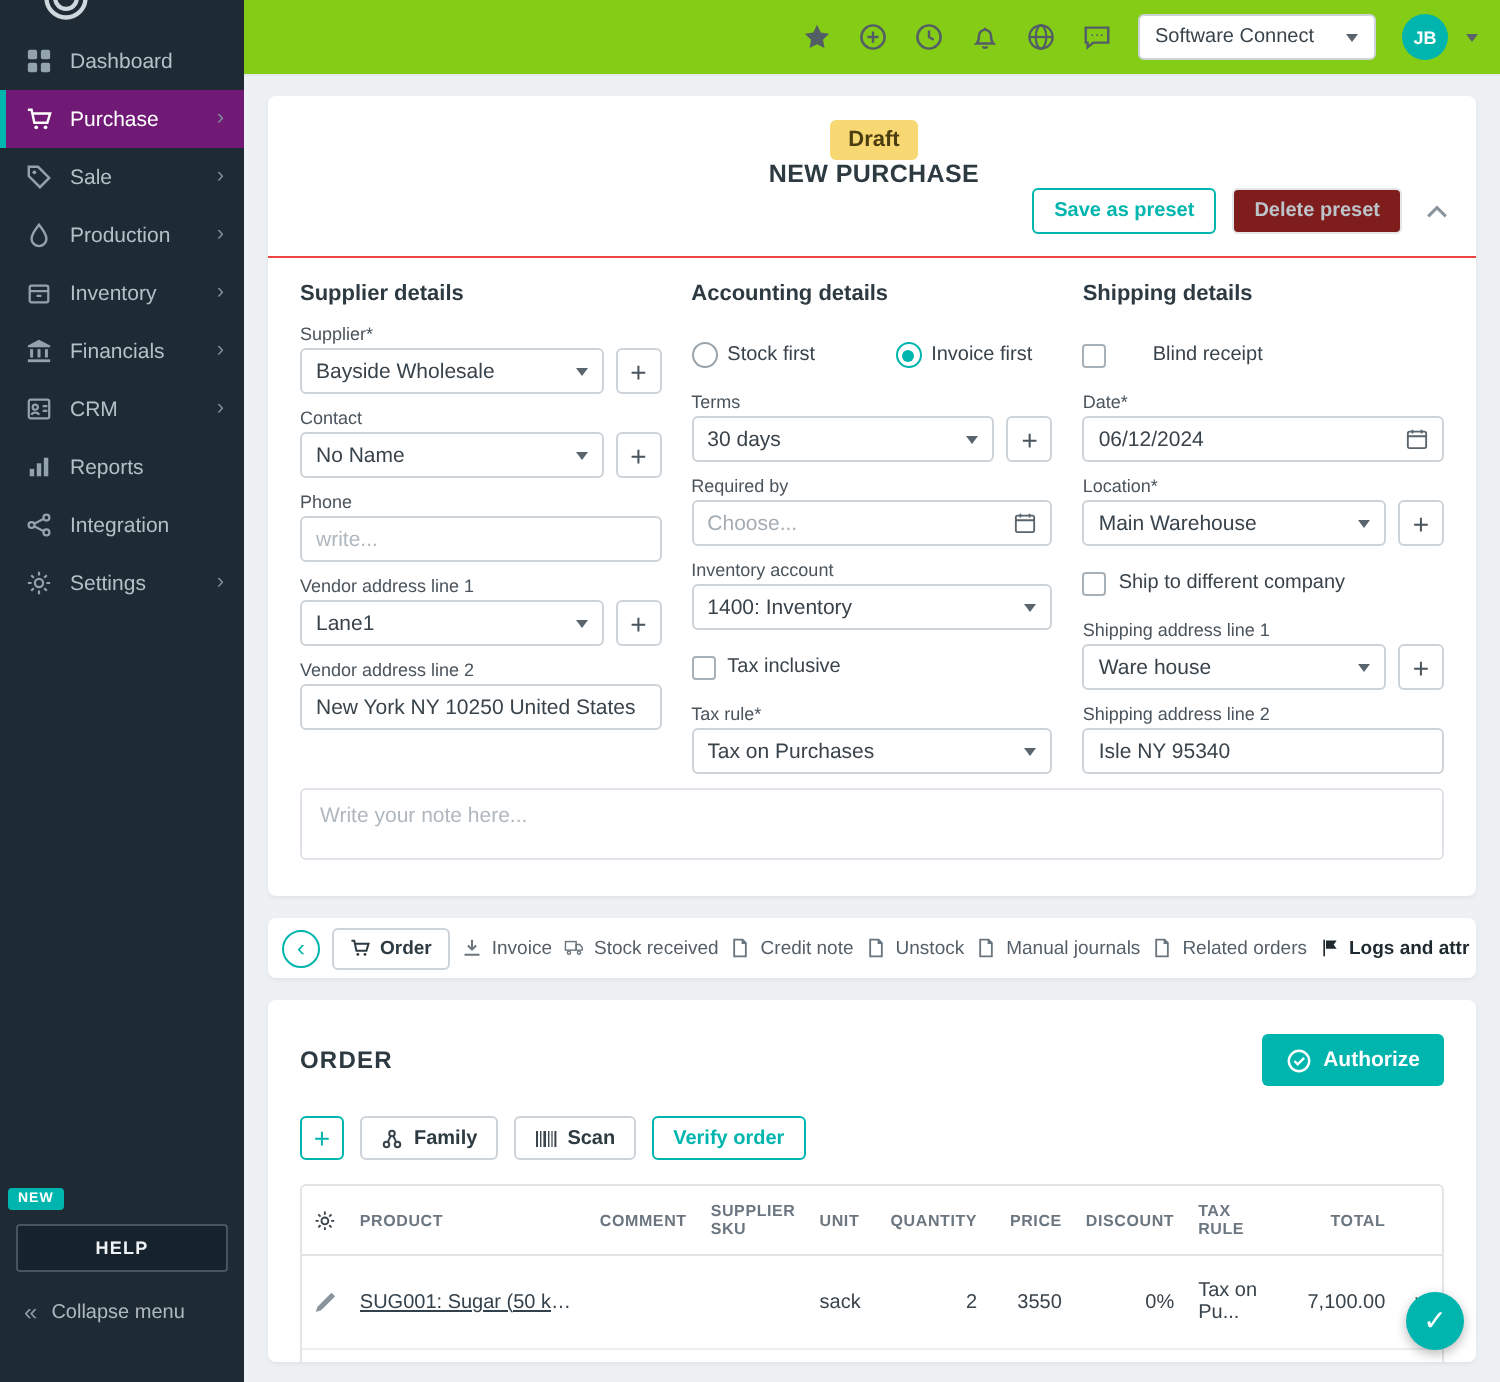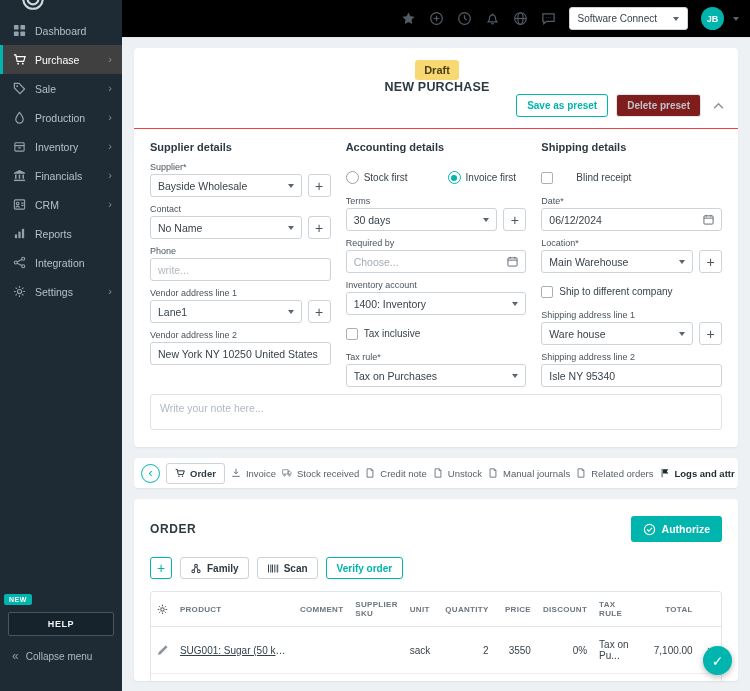--- a/index.html
+++ b/index.html
@@ -14,36 +14,36 @@
   
   .sidebar { position: absolute; left: 0; top: 0; bottom: 0; width: 122px;
     background: #1e2b35; display: flex; flex-direction: column; z-index: 5; }
   .logo-wrap { height: 12px; overflow: hidden; position: relative; }
   .logo { position: absolute; left: 20px; top: -14px; width: 26px; height: 26px; }
   .nav { margin-top: 4px; }
   .nav-item { height: 29px; display: flex; align-items: center;
     padding: 0 10px 0 13px; color: #b4c0c7; font-size: 10.5px; cursor: pointer; position: relative; }
   .nav-item .nicon { width: 13px; height: 13px; margin-right: 9px; flex: 0 0 13px; color: #93a3ad; }
   .nav-item .chev { margin-left: auto; color: #7f909a; font-size: 11px; line-height: 1; }
-  .nav-item.active { background: #404040; color: #fff; align-items: center; }
+  .nav-item.active { background: #701a75; color: #fff; align-items: center; }
   .nav-item.active .nicon { color: #fff; }
   .nav-item.active::before { content:''; position:absolute; left:0; top:0; bottom:0; width:3px; background:#00b5ad; }
   .side-bottom { margin-top: auto; padding: 6px 8px 16px; }
   .new-badge { display: inline-block; background: #00b5ad; color: #fff; font-size: 7px;
     font-weight: bold; padding: 2px 5px; border-radius: 2px; margin: 0 0 7px -4px; letter-spacing: .5px; }
   .help-btn { border: 1px solid #47565f; background: #16232c; color: #eef2f4;
     font-size: 9px; font-weight: bold; text-align: center; padding: 6px 0;
     border-radius: 2px; letter-spacing: .6px; cursor: pointer; }
   .collapse-row { display: flex; align-items: center; gap: 7px; color: #aeb9c0;
     font-size: 10px; padding: 13px 4px 12px; cursor: pointer; }
   .collapse-row .dbl { font-size: 12px; color: #8d9ca5; }
 
   
   .topbar { position: absolute; left: 122px; right: 0; top: 0; height: 38px;
-    background: #000000; border-bottom: 1px solid #e4e8eb; display: flex;
+    background: #84cc16; border-bottom: 1px solid #e4e8eb; display: flex;
     align-items: center; justify-content: flex-end; gap: 13px; padding: 0 11px; z-index: 4; }
   .tb-icon { width: 15px; height: 15px; color: #525d66; cursor: pointer; }
   .tb-select { height: 23px; border: 1px solid #ccd3d9; border-radius: 3px;
     font-size: 10px; color: #39434b; display: flex; align-items: center;
     padding: 0 8px; gap: 16px; cursor: pointer; background: #fff; }
   .caret { width: 0; height: 0; border-left: 3.5px solid transparent;
     border-right: 3.5px solid transparent; border-top: 4px solid #5a646c; }
   .avatar { width: 23px; height: 23px; border-radius: 50%; background: #00b5ad;
     color: #fff; font-size: 9px; font-weight: bold; display: flex;
     align-items: center; justify-content: center; cursor: pointer; }

